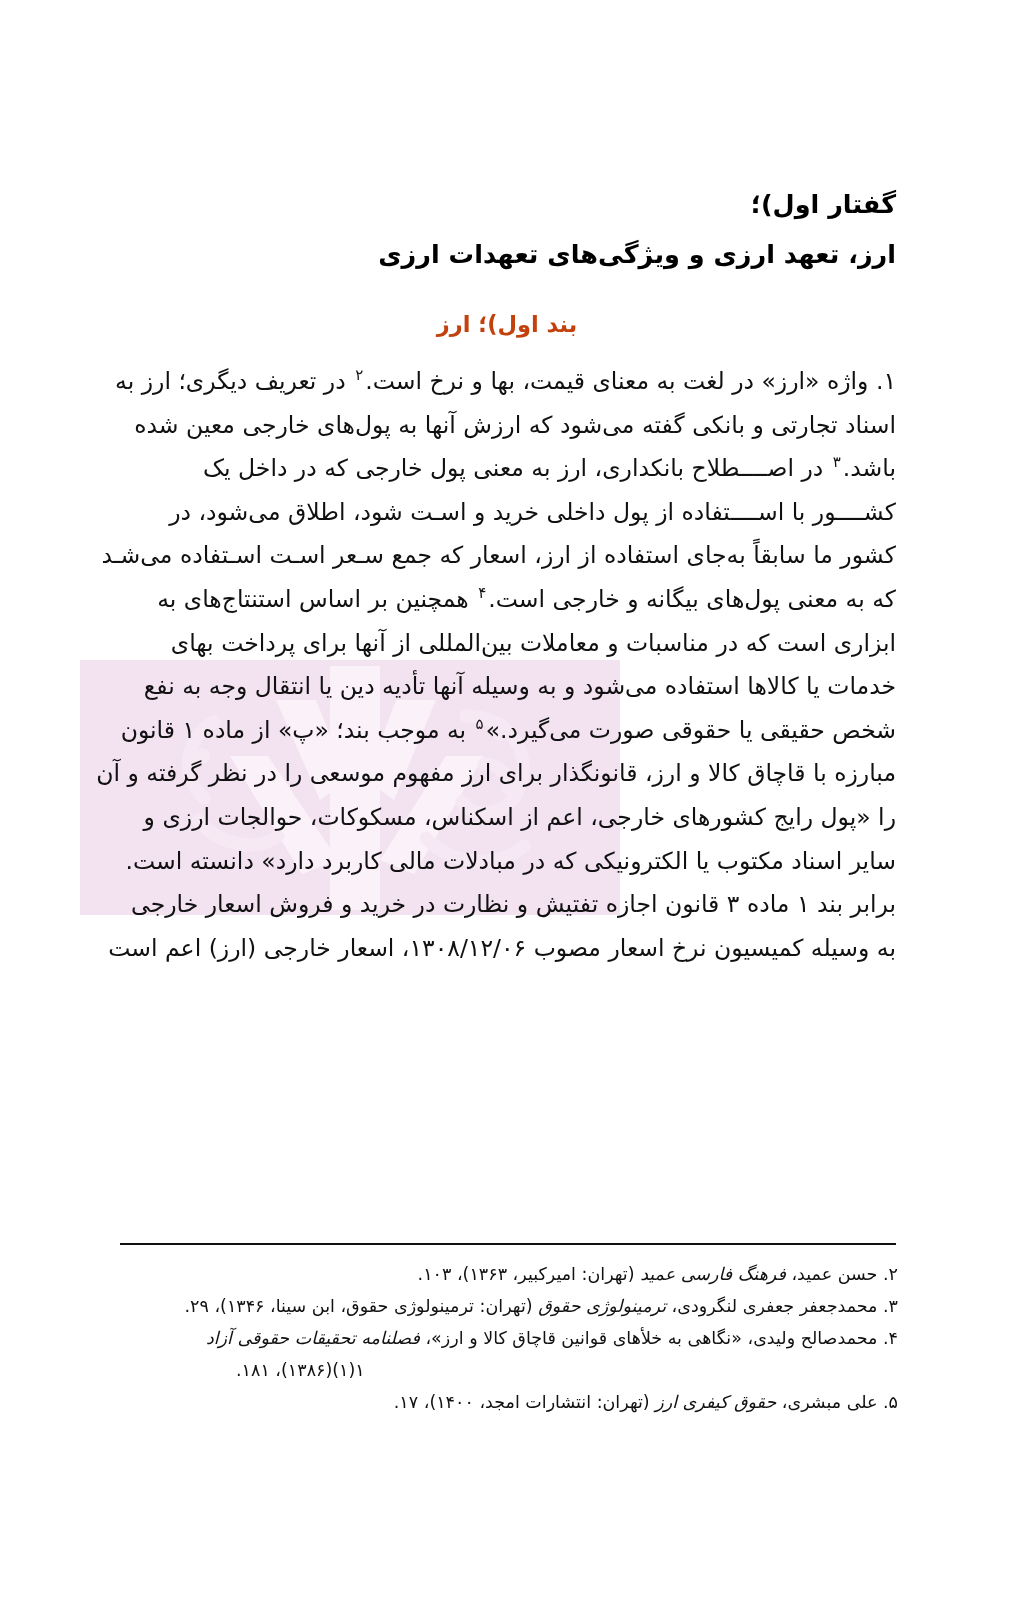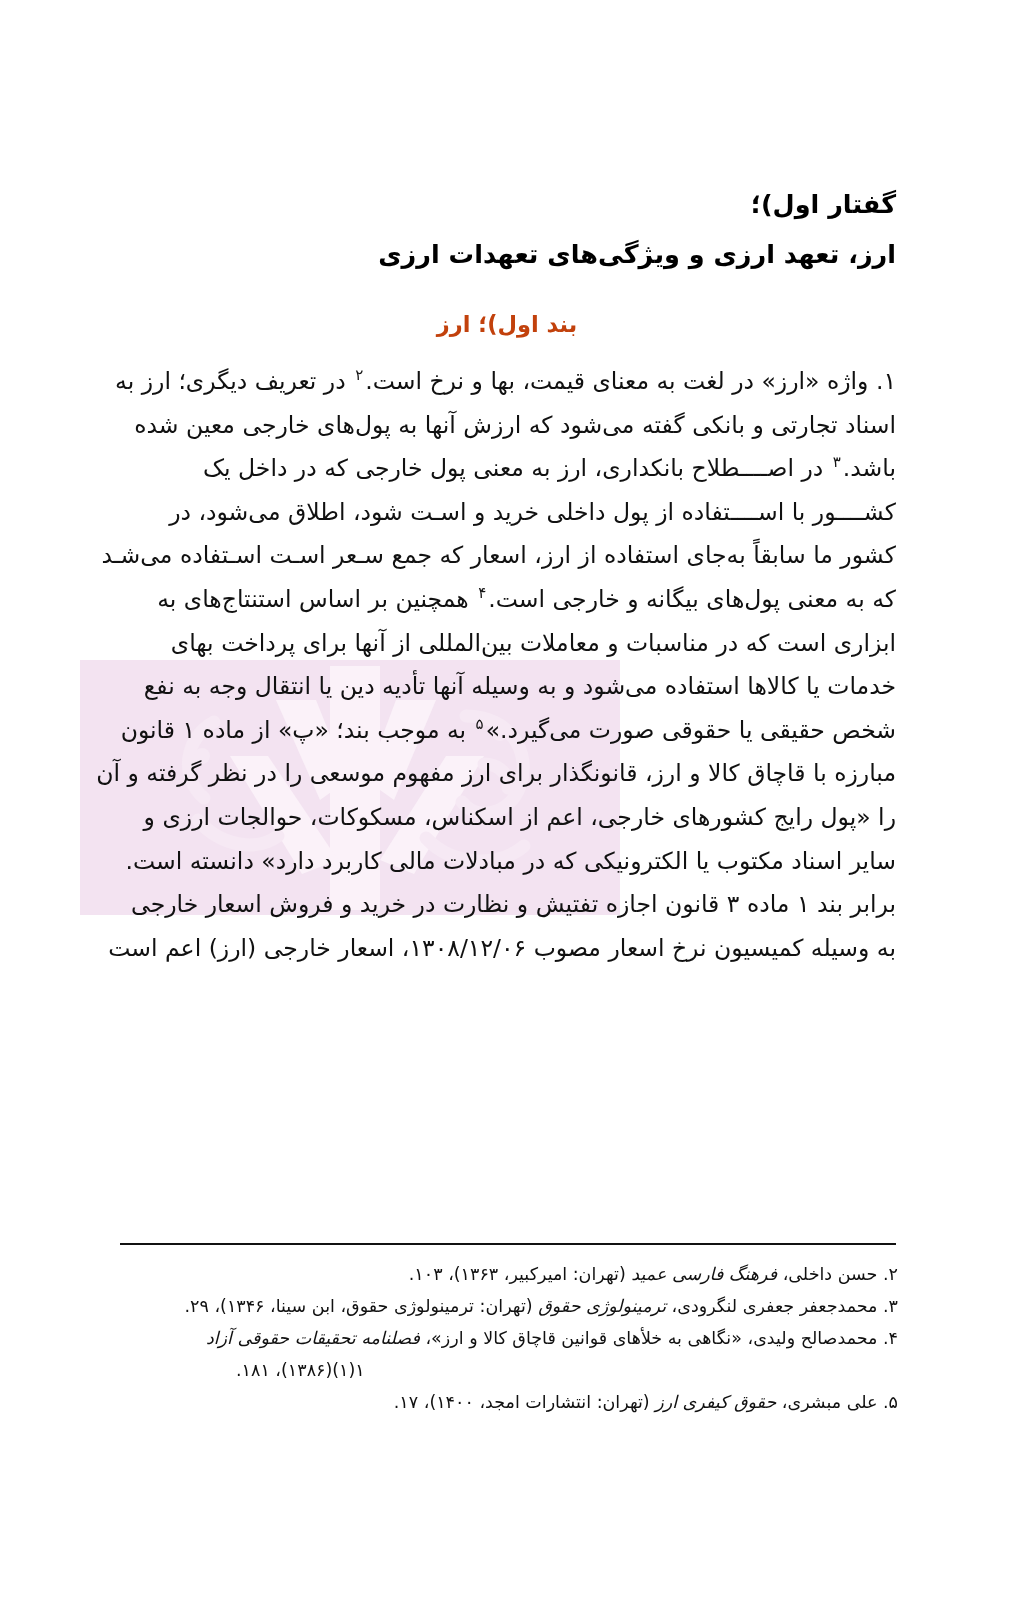--- a/index.html
+++ b/index.html
@@ -228,21 +228,21 @@
           <span>به وسیله کمیسیون نرخ اسعار مصوب ۱۳۰۸/۱۲/۰۶، اسعار خارجی (ارز) اعم است</span>
         </div>
     </div>
 
   </div>
 
   <div class="fn-rule"></div>
 
   <div class="footnotes">
     <div>
-        <div class="fn-line"><span>۲.</span><span> حسن داخلی، </span><span class="it">فرهنگ فارسی عمید</span><span> (تهران: امیرکبیر، ۱۳۶۳)، ۱۰۳.</span></div>
+        <div class="fn-line"><span>۲.</span><span> حسن عمید، </span><span class="it">فرهنگ فارسی عمید</span><span> (تهران: امیرکبیر، ۱۳۶۳)، ۱۰۳.</span></div>
       </div>
     <div>
         <div class="fn-line"><span>۳.</span><span> محمدجعفر جعفری لنگرودی، </span><span class="it">ترمینولوژی حقوق</span><span> (تهران: ترمینولوژی حقوق، ابن سینا، ۱۳۴۶)، ۲۹.</span></div>
       </div>
     <div>
         <div class="fn-line"><span>۴.</span><span> محمدصالح ولیدی، «نگاهی به خلأهای قوانین قاچاق کالا و ارز»، </span><span class="it">فصلنامه تحقیقات حقوقی آزاد</span></div>
         <div class="fn-line fn-cont">۱(۱)(۱۳۸۶)، ۱۸۱.</div>
       </div>
     <div>
         <div class="fn-line"><span>۵.</span><span> علی مبشری، </span><span class="it">حقوق کیفری ارز</span><span> (تهران: انتشارات امجد، ۱۴۰۰)، ۱۷.</span></div>

